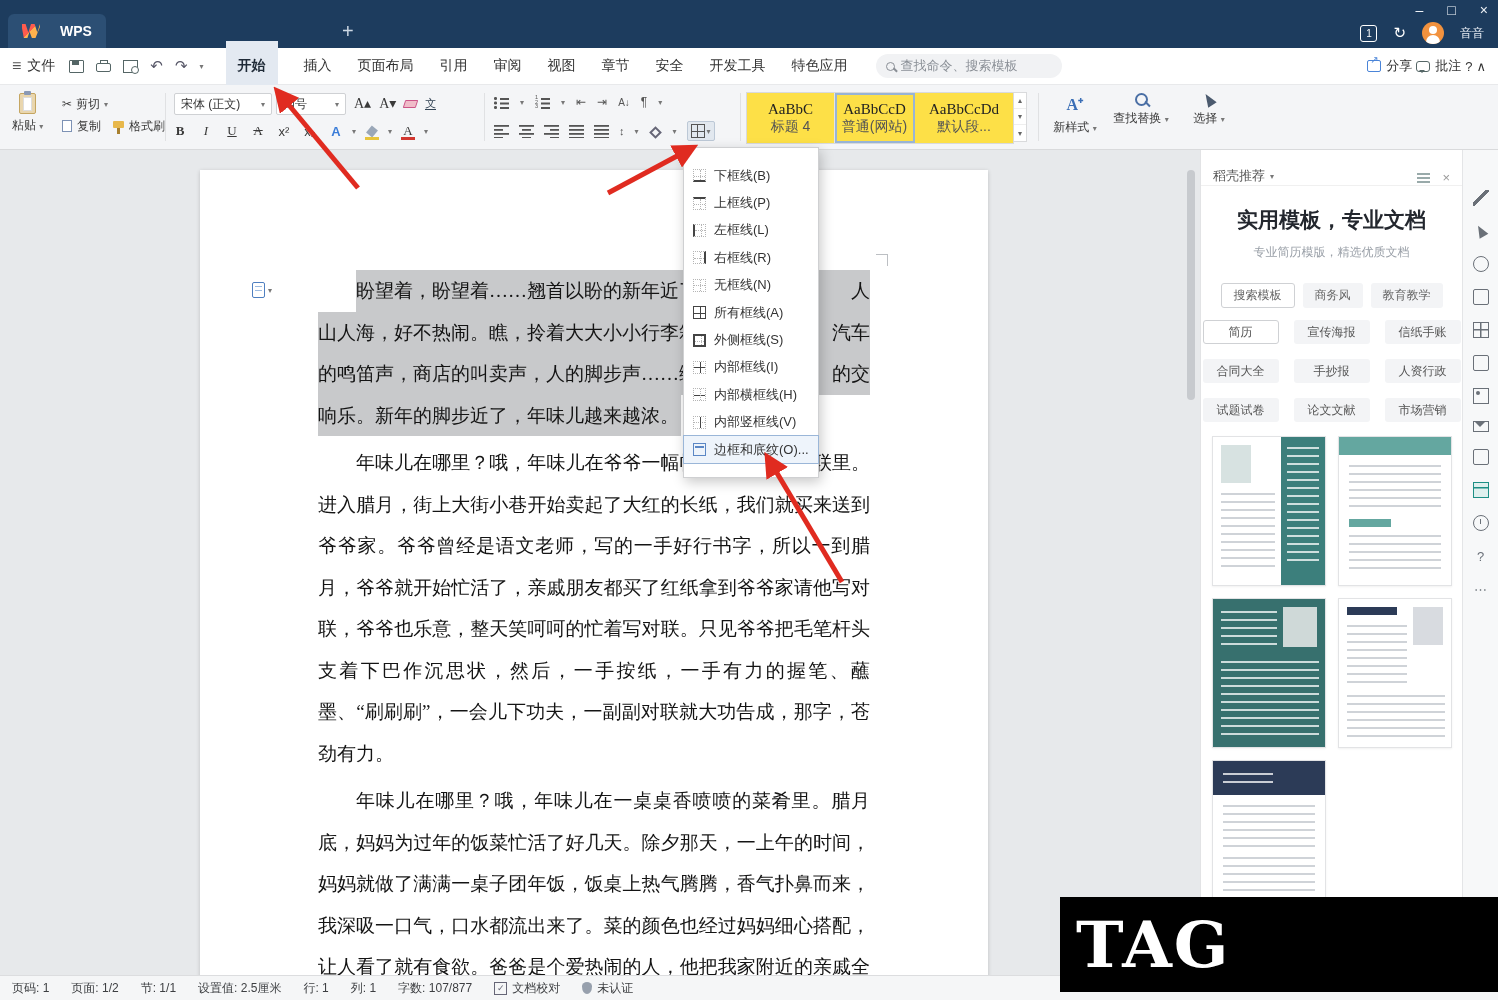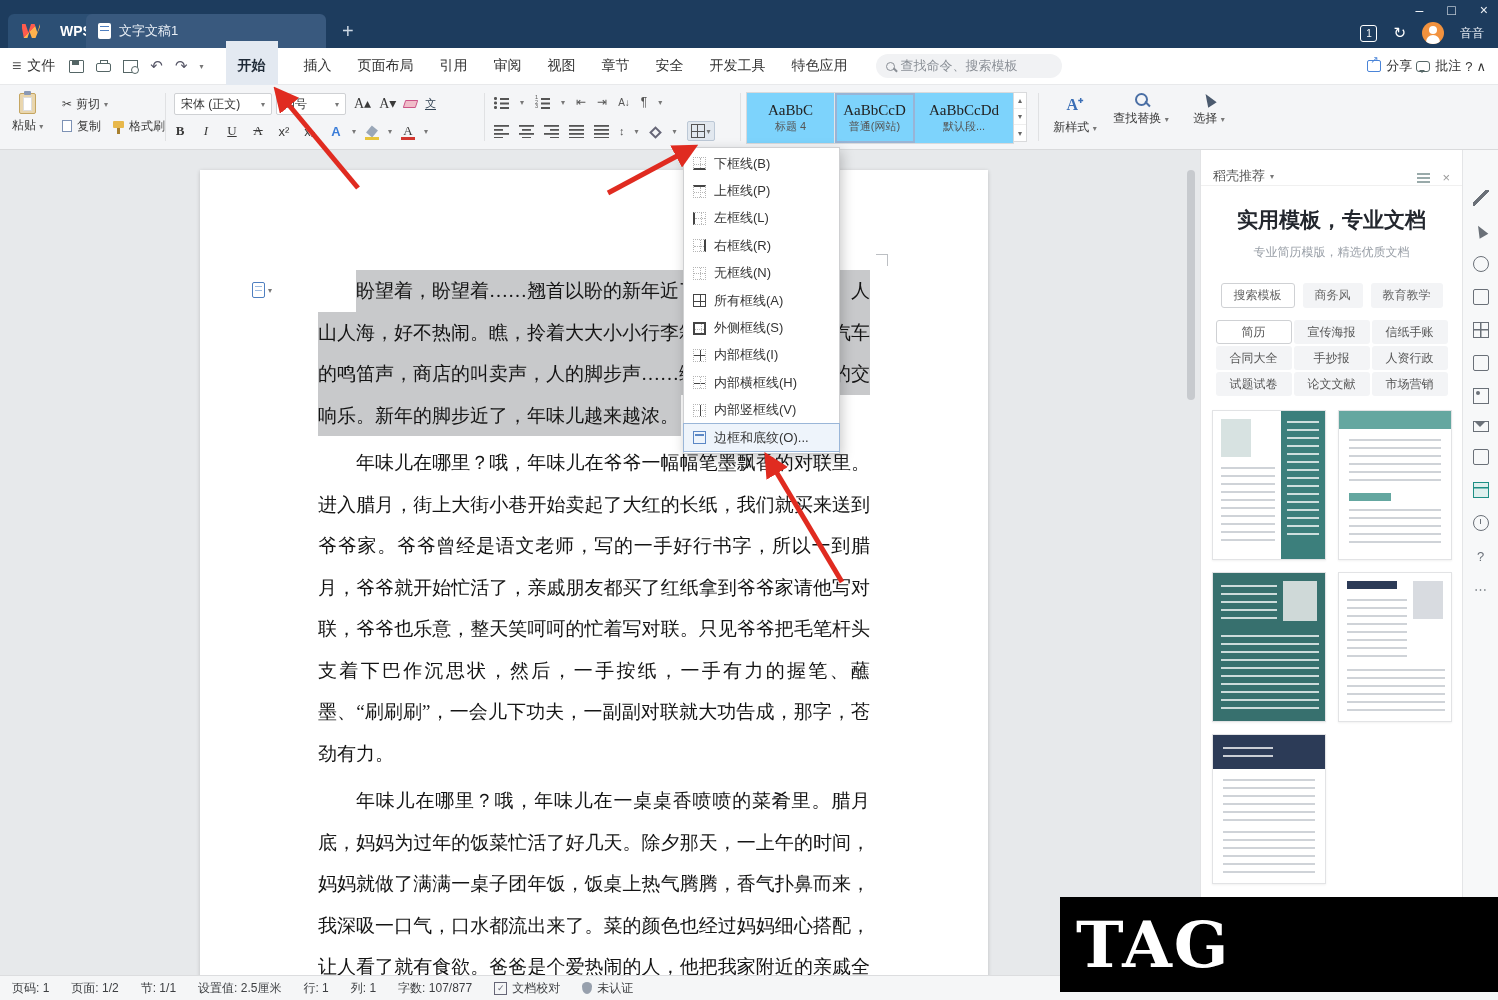--- a/index.html
+++ b/index.html
@@ -75,24 +75,24 @@
   .ic-ol::before{content:"1\A 2\A 3";white-space:pre;position:absolute;left:0;top:-1px;font-size:5.5px;line-height:4.6px;color:#555}
   .ic-ol::after{content:"";position:absolute;left:6px;top:2px;width:9px;height:1.5px;background:#555;box-shadow:0 4.5px 0 #555,0 9px 0 #555}
   .ic-al{width:15px;height:14px;background-repeat:no-repeat}
   .al-l{background-image:linear-gradient(#555,#555),linear-gradient(#555,#555),linear-gradient(#555,#555),linear-gradient(#555,#555);background-size:15px 1.8px,9px 1.8px,15px 1.8px,9px 1.8px;background-position:0 1px,0 5px,0 9px,0 13px}
   .al-c{background-image:linear-gradient(#555,#555),linear-gradient(#555,#555),linear-gradient(#555,#555),linear-gradient(#555,#555);background-size:15px 1.8px,9px 1.8px,15px 1.8px,9px 1.8px;background-position:0 1px,3px 5px,0 9px,3px 13px}
   .al-r{background-image:linear-gradient(#555,#555),linear-gradient(#555,#555),linear-gradient(#555,#555),linear-gradient(#555,#555);background-size:15px 1.8px,9px 1.8px,15px 1.8px,9px 1.8px;background-position:0 1px,6px 5px,0 9px,6px 13px}
   .al-j{background-image:linear-gradient(#555,#555),linear-gradient(#555,#555),linear-gradient(#555,#555),linear-gradient(#555,#555);background-size:15px 1.8px,15px 1.8px,15px 1.8px,15px 1.8px;background-position:0 1px,0 5px,0 9px,0 13px}
   .ic-border{width:14px;height:14px;border:1px solid #555;background:linear-gradient(#555,#555) center/100% 1px no-repeat,linear-gradient(#555,#555) center/1px 100% no-repeat}
   .ic-bucket{width:9px;height:9px;border:2px solid #667;transform:rotate(45deg);margin:2px 3px 0 2px;position:relative}
   .pressed{background:#e2e8ef;border:1px solid #bcc8d6;border-radius:2px}
-  .gallery{position:absolute;left:746px;top:7px;display:flex;border:1px solid #d9dadc;background:#7dd3fc}
+  .gallery{position:absolute;left:746px;top:7px;display:flex;border:1px solid #d9dadc;background:#fde047}
   .gcell{width:88px;height:50px;display:flex;flex-direction:column;align-items:center;justify-content:center;border-right:1px solid #e4e5e7}
   .gcell .prev{font-family:"Liberation Serif",serif;font-size:15px;color:#222}
-  .gcell .gname{font-size:11px;color:#555;margin-top:0}
+  .gcell .gname{font-size:14px;color:#555;margin-top:0}
   .gcell.selected{outline:2px solid #98b4d6;outline-offset:-2px}
   .garrows{position:absolute;left:1013px;top:7px;width:14px;display:flex;flex-direction:column;border:1px solid #d9dadc;background:#fff}
   .garrows span{height:16px;display:flex;align-items:center;justify-content:center;font-size:8px;color:#666;border-bottom:1px solid #eee}
   .bigbtn{position:absolute;top:8px;width:58px;display:flex;flex-direction:column;align-items:center;gap:4px;font-size:12px;color:#3a3a3a}
   .ic-findrep{width:13px;height:13px;border:2px solid #4a6fa5;border-radius:50%;position:relative}
   .ic-findrep::after{content:"";position:absolute;width:7px;height:2px;background:#4a6fa5;transform:rotate(45deg);right:-5px;bottom:-1px}
   .ic-cursorsel{width:0;height:0;border-left:5px solid transparent;border-right:5px solid transparent;border-bottom:13px solid #4b5a6e;transform:rotate(-32deg)}
   .ic-newstyle{font-size:16px;font-weight:bold;color:#3b6fb6;font-family:"Liberation Serif",serif}
   .ic-eraser{width:13px;height:8px;background:#f0bcc9;border:1px solid #c58;transform:skewX(-18deg);border-radius:1px}
   .wen{font-size:11px;color:#345;border-bottom:1.5px solid #345;line-height:12px}
@@ -107,21 +107,21 @@
   .para{width:552px;margin-left:118px;font-family:"Liberation Serif",serif;font-size:19px;line-height:41.5px;color:#141414}
   .p-sel{display:flex;flex-direction:column;align-items:stretch}
   .sel-line{display:flex;justify-content:space-between;background:#c8c9cb;height:41.5px}
   .sel-line.first{margin-left:38px}
   .sel-line.last{align-self:flex-start;padding-right:2px}
   .p-just{text-align:justify;text-indent:38px;margin-top:6px}
   .vscroll{position:absolute;left:1186px;top:6px;width:10px;height:812px}
   .vthumb{position:absolute;left:1px;top:14px;width:8px;height:230px;background:#c7cace;border-radius:4px}
 
   
-  #bdrop{position:absolute;left:683px;top:147px;width:157px;background:#fff;border:1px solid #cfd0d2;box-shadow:2px 4px 12px rgba(0,0,0,.22);z-index:50;padding:2px 0}
+  #bdrop{position:absolute;left:683px;top:147px;width:136px;background:#fff;border:1px solid #cfd0d2;box-shadow:2px 4px 12px rgba(0,0,0,.22);z-index:50;padding:14px 0}
   .bm-item{display:flex;align-items:center;height:27.4px;padding:0 9px;font-size:13px;color:#333}
   .bm-item.hl{outline:1px solid #9ab6d8;background:#eef4fb}
   .bic{width:13px;height:13px;border:1px dotted #b5b5b5;position:relative;margin-right:8px;flex:none}
   .bic::before{content:"";position:absolute;left:0;right:0;top:5.5px;border-top:1px dotted #b5b5b5}
   .bic::after{content:"";position:absolute;top:0;bottom:0;left:5.5px;border-left:1px dotted #b5b5b5}
   .bic-bottom{border-bottom:2px solid #444}
   .bic-top{border-top:2px solid #444}
   .bic-left{border-left:2px solid #444}
   .bic-right{border-right:2px solid #444}
   .bic-all{border:1px solid #444}.bic-all::before{border-top:1px solid #444}.bic-all::after{border-left:1px solid #444}
@@ -136,21 +136,21 @@
   
   #sidepanel{position:absolute;left:1200px;top:0;width:262px;height:825px;background:#fff;border-left:1px solid #e2e3e5}
   .sp-head{height:36px;display:flex;align-items:flex-end;padding:0 12px;font-size:13px;color:#555;border-bottom:1px solid #f0f0f0}
   .sp-head .sph-right{margin-left:auto;display:flex;gap:12px;color:#999;align-items:center}
   .ic-lines{width:13px;height:10px;background:repeating-linear-gradient(to bottom,#9aa 0 1.6px,transparent 1.6px 4px)}
   .sp-title{text-align:center;font-size:21px;font-weight:bold;color:#23272e;margin-top:20px}
   .sp-sub{text-align:center;font-size:12px;color:#9aa0a8;margin-top:10px}
   .sp-seg{display:flex;justify-content:center;gap:8px;margin-top:22px}
   .seg{height:25px;padding:0 12px;display:flex;align-items:center;font-size:12px;color:#666;background:#f3f4f6;border-radius:3px}
   .seg.sbox{background:#fff;border:1px solid #cfd1d4}
-  .sp-tags{display:grid;grid-template-columns:repeat(3,76px);gap:2px;justify-content:center;margin-top:12px}
+  .sp-tags{display:grid;grid-template-columns:repeat(3,76px);gap:15px;justify-content:center;margin-top:12px}
   .tag{height:24px;display:flex;align-items:center;justify-content:center;font-size:12px;color:#555;background:#f3f4f6;border-radius:3px}
   .tag.sel{background:#fff;border:1px solid #cfd1d4}
   .cards{display:grid;grid-template-columns:repeat(2,114px);gap:12px;justify-content:center;margin-top:14px}
   .card{background:#fff;border:1px solid #e2e3e5;height:150px;position:relative;overflow:hidden;box-shadow:0 1px 2px rgba(0,0,0,.06)}
   .glines{background:repeating-linear-gradient(to bottom,#cfd3d8 0 2px,transparent 2px 8px)}
   .wlines{background:repeating-linear-gradient(to bottom,rgba(255,255,255,.75) 0 2px,transparent 2px 8px)}
   .recent{position:absolute;left:4px;bottom:4px;background:#1f2328;color:#fff;font-size:11px;padding:2px 9px;border-radius:2px}
 
   
   #rightstrip{position:absolute;left:1462px;top:0;width:36px;height:825px;background:#f7f8f9;border-left:1px solid #e4e5e7;display:flex;flex-direction:column;align-items:center;padding-top:40px;gap:17px}
@@ -183,24 +183,20 @@
   .wm-site{font-size:37px;font-weight:bold;color:#ff1f1f;text-shadow:1px 1px 0 #fff,-1px -1px 0 #fff,1px -1px 0 #fff,-1px 1px 0 #fff}
   .wm-url{font-size:25px;font-weight:bold;color:#ff1f1f}
 </style>
 </head>
 <body>
 
 <div id="titlebar">
   <div class="wps-tab">
     <span class="wps-logo"></span>
     <span>WPS</span>
-  </div>
-  <div class="doc-tab">
-    <span class="doc-ico"></span>
-    <span>文字文稿1</span>
   </div>
   <div class="newtab">+</div>
   <div class="winctl">
     <span>–</span>
     <span>□</span>
     <span>×</span>
   </div>
   <div class="tb-right">
     <span class="badge1">1</span>
     <span class="sync">↻</span>

